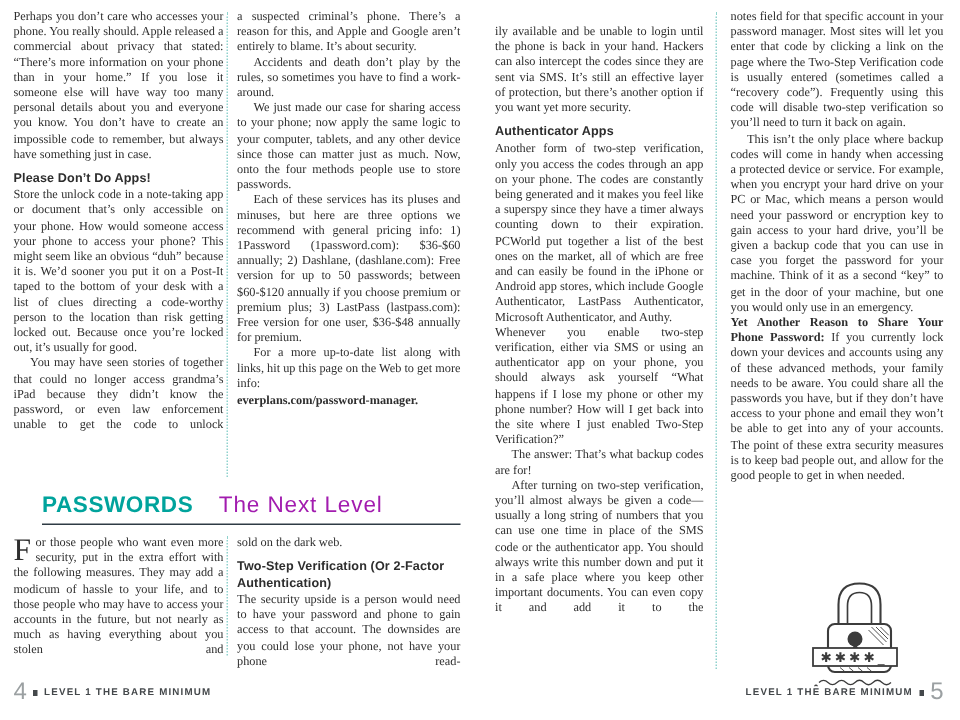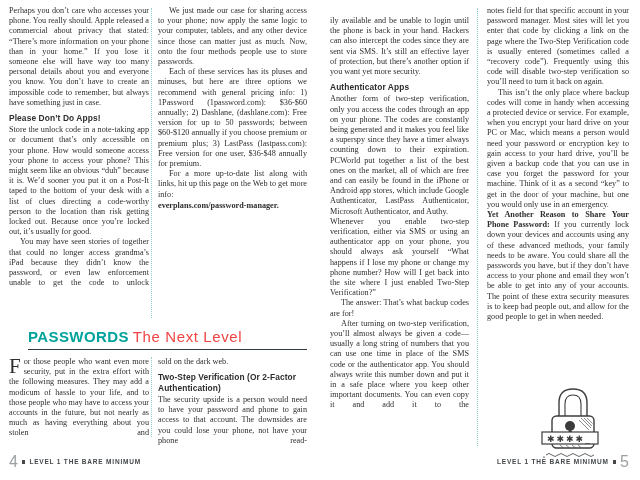--- a/index.html
+++ b/index.html
@@ -35,21 +35,21 @@
   .section-head{
     position:absolute;left:28px;top:328px;width:279px;
     padding-bottom:3px;border-bottom:1.5px solid #2e3b44;white-space:nowrap;
   }
   .title-main{
     font:bold 15px/18px "Liberation Sans", sans-serif;
     color:#00a39c;letter-spacing:.4px;
   }
   .title-sub{
     font:400 15px/18px "Liberation Sans", sans-serif;
-    color:#ef4444;letter-spacing:.6px;margin-left:4px;
+    color:#a21caf;letter-spacing:.6px;margin-left:17px;
   }
   
   .vdots{position:absolute;width:0;border-left:1px dotted #8fd2cd;}
   .vd1{left:151px;top:8px;height:310px;}
   .vd2{left:151px;top:357px;height:80px;}
   .vd3{left:477px;top:8px;height:438px;}
   
   .footer{position:absolute;top:453px;display:flex;align-items:center;height:18px;}
   .footer-left{left:9px;}
   .footer-right{right:11px;}
@@ -68,20 +68,22 @@
 <body>
 
 <div class="col c1">
   <p class="body">Perhaps you don’t care who accesses your phone. You really should. Apple released a commercial about privacy that stated: “There’s more information on your phone than in your home.” If you lose it someone else will have way too many personal details about you and everyone you know. You don’t have to create an impossible code to remember, but always have something just in case.</p>
   <h4 class="subhead">Please Don’t Do Apps!</h4>
   <p class="body">Store the unlock code in a note-taking app or document that’s only accessible on your phone. How would someone access your phone to access your phone? This might seem like an obvious “duh” because it is. We’d sooner you put it on a Post-It taped to the bottom of your desk with a list of clues directing a code-worthy person to the location than risk getting locked out. Because once you’re locked out, it’s usually for good.</p>
   <p class="body indent cont">You may have seen stories of together that could no longer access grandma’s iPad because they didn’t know the password, or even law enforcement unable to get the code to unlock</p>
 </div>
 
 <div class="col c2">
+  <p class="body">a suspected criminal’s phone. There’s a reason for this, and Apple and Google aren’t entirely to blame. It’s about security.</p>
+  <p class="body indent">Accidents and death don’t play by the rules, so sometimes you have to find a work-around.</p>
   <p class="body indent">We just made our case for sharing access to your phone; now apply the same logic to your computer, tablets, and any other device since those can matter just as much. Now, onto the four methods people use to store passwords.</p>
   <p class="body indent">Each of these services has its pluses and minuses, but here are three options we recommend with general pricing info: 1) 1Password (1password.com): $36-$60 annually; 2) Dashlane, (dashlane.com): Free version for up to 50 passwords; between $60-$120 annually if you choose premium or premium plus; 3) LastPass (lastpass.com): Free version for one user, $36-$48 annually for premium.</p>
   <p class="body indent">For a more up-to-date list along with links, hit up this page on the Web to get more info:</p>
   <p class="body boldline">everplans.com/password-manager.</p>
 </div>
 
 <div class="section-head">
   <span class="title-main">PASSWORDS</span><span class="title-sub">The Next Level</span>
 </div>
 
@@ -92,21 +94,21 @@
 <div class="col b2">
   <p class="body">sold on the dark web.</p>
   <h4 class="subhead">Two-Step Verification (Or 2-Factor Authentication)</h4>
   <p class="body cont">The security upside is a person would need to have your password and phone to gain access to that account. The downsides are you could lose your phone, not have your phone read-</p>
 </div>
 
 <div class="col c3">
   <p class="body">ily available and be unable to login until the phone is back in your hand. Hackers can also intercept the codes since they are sent via SMS. It’s still an effective layer of protection, but there’s another option if you want yet more security.</p>
   <h4 class="subhead">Authenticator Apps</h4>
   <p class="body">Another form of two-step verification, only you access the codes through an app on your phone. The codes are constantly being generated and it makes you feel like a superspy since they have a timer always counting down to their expiration. PCWorld put together a list of the best ones on the market, all of which are free and can easily be found in the iPhone or Android app stores, which include Google Authenticator, LastPass Authenticator, Microsoft Authenticator, and Authy.</p>
-  <p class="body">Whenever you enable two-step verification, either via SMS or using an authenticator app on your phone, you should always ask yourself “What happens if I lose my phone or change my phone number? How will I get back into the site where I just enabled Two-Step Verification?”</p>
+  <p class="body">Whenever you enable two-step verification, either via SMS or using an authenticator app on your phone, you should always ask yourself “What happens if I lose my phone or other my phone number? How will I get back into the site where I just enabled Two-Step Verification?”</p>
   <p class="body indent">The answer: That’s what backup codes are for!</p>
   <p class="body indent cont">After turning on two-step verification, you’ll almost always be given a code—usually a long string of numbers that you can use one time in place of the SMS code or the authenticator app. You should always write this number down and put it in a safe place where you keep other important documents. You can even copy it and add it to the</p>
 </div>
 
 <div class="col c4">
   <p class="body">notes field for that specific account in your password manager. Most sites will let you enter that code by clicking a link on the page where the Two-Step Verification code is usually entered (sometimes called a “recovery code”). Frequently using this code will disable two-step verification so you’ll need to turn it back on again.</p>
   <p class="body indent">This isn’t the only place where backup codes will come in handy when accessing a protected device or service. For example, when you encrypt your hard drive on your PC or Mac, which means a person would need your password or encryption key to gain access to your hard drive, you’ll be given a backup code that you can use in case you forget the password for your machine. Think of it as a second “key” to get in the door of your machine, but one you would only use in an emergency.</p>
   <p class="body"><b class="lead">Yet Another Reason to Share Your Phone Password:</b> <span>If you currently lock down your devices and accounts using any of these advanced methods, your family needs to be aware. You could share all the passwords you have, but if they don’t have access to your phone and email they won’t be able to get into any of your accounts. The point of these extra security measures is to keep bad people out, and allow for the good people to get in when needed.</span></p>
 </div>
 

